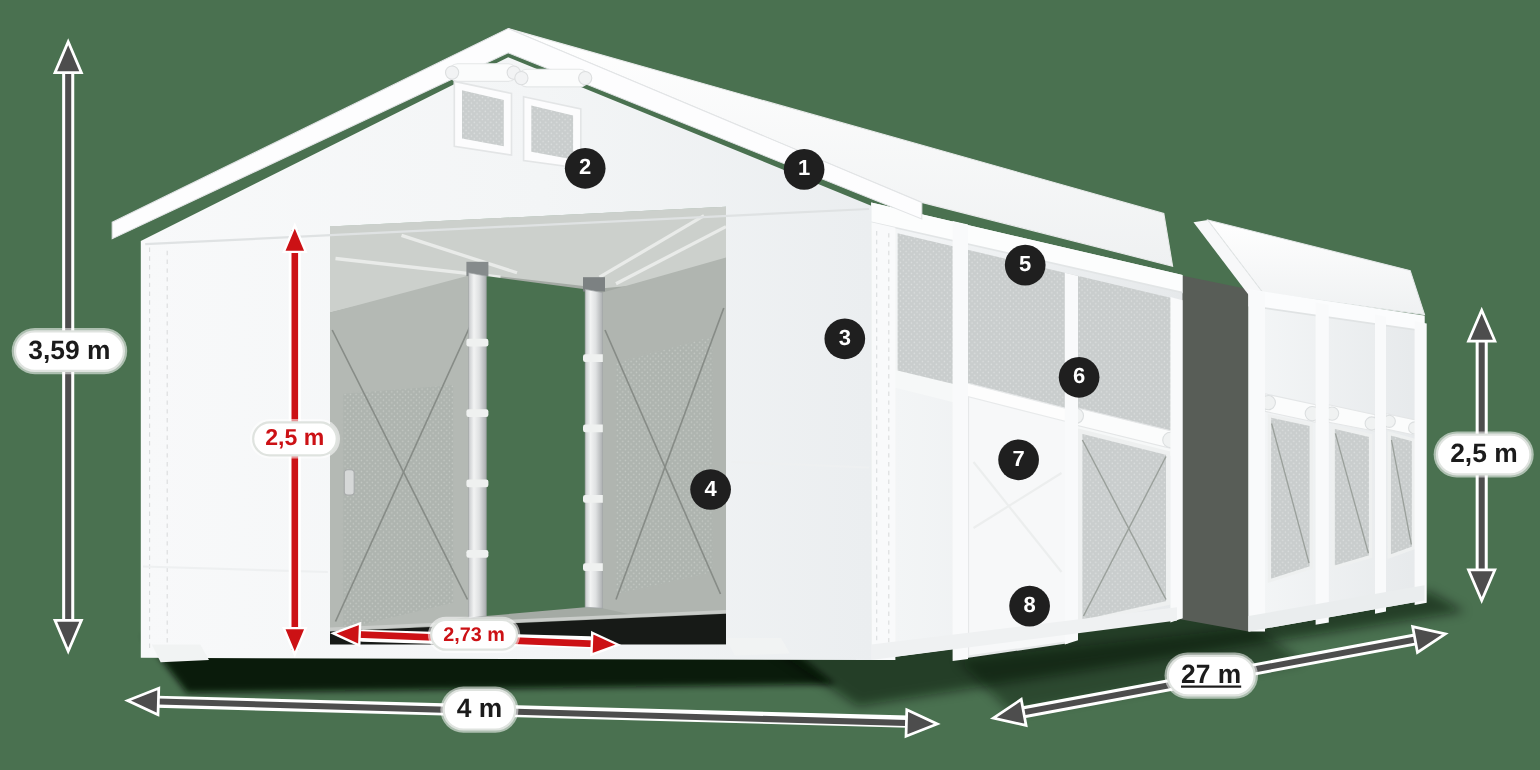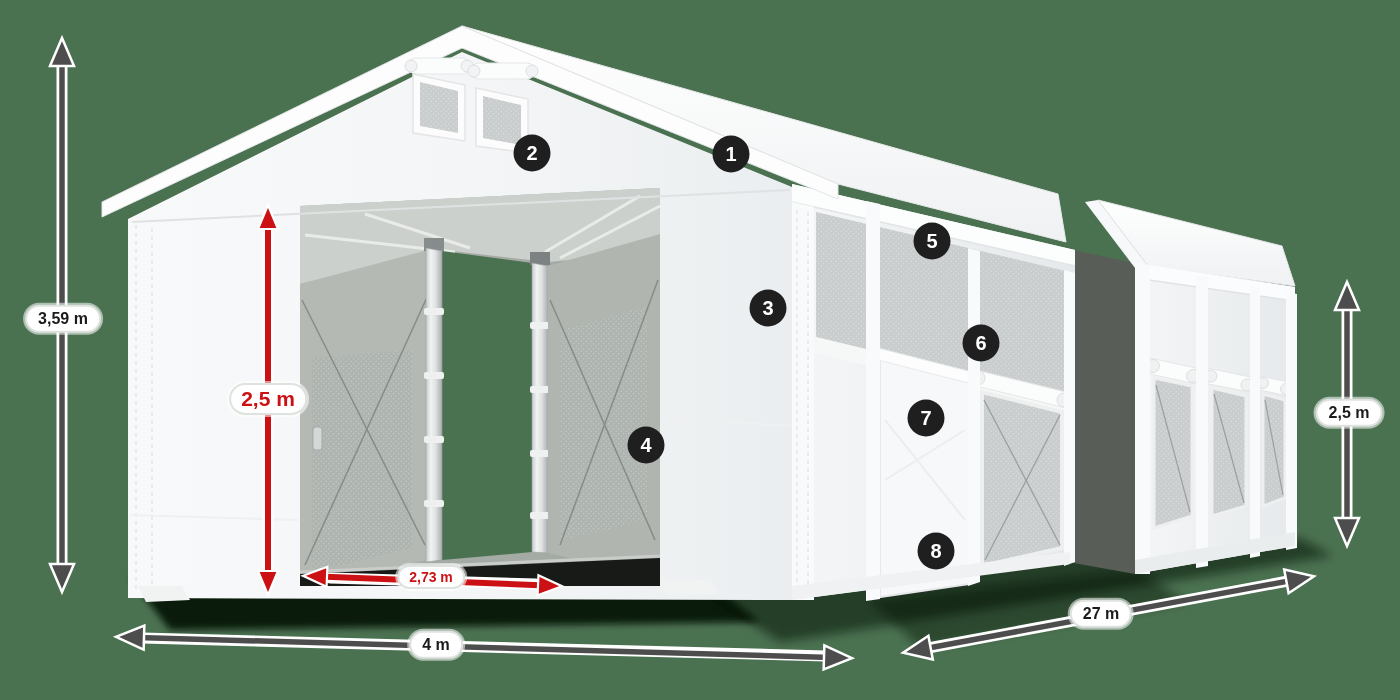--- a/index.html
+++ b/index.html
@@ -12,28 +12,28 @@
   }
   .stage svg{position:absolute;left:0;top:0;}
   .pill{
     position:absolute;
     transform:translate(-50%,-50%);
     background:#ffffff;
     border:2px solid #dfe3df;
     border-radius:20px;
     padding:3px 11px;
     font-weight:700;
-    font-size:16px;
+    font-size:24px;
     color:#1b1b1b;
     white-space:nowrap;
     line-height:1.15;
     box-shadow:0 0 0 2px rgba(255,255,255,0.55);
   }
   .pill.red{color:#cc1115;font-size:21px;padding:2px 10px;}
-  .pill.red.small{font-size:14px;}
+  .pill.red.small{font-size:18px;}
   .callout{
     position:absolute;
     transform:translate(-50%,-50%);
     width:37px;height:37px;
     background:#1f1f1f;
     border-radius:50%;
     color:#ffffff;
     font-weight:700;
     font-size:20px;
     display:flex;align-items:center;justify-content:center;
@@ -269,21 +269,21 @@
       <line x1="1347" y1="306" x2="1347" y2="522" stroke="#ffffff" stroke-width="11" stroke-linecap="round"></line>
       <line x1="1347" y1="286" x2="1347" y2="542" stroke="#4d4d4d" stroke-width="5.5" marker-start="url(#mGray)" marker-end="url(#mGray)"></line>
     </g>
   </g>
 </svg>
 
 <div class="pill" style="left:63px;top:319px;">3,59 m</div>
 <div class="pill red" style="left:268px;top:399px;">2,5 m</div>
 <div class="pill red small" style="left:431px;top:577px;">2,73 m</div>
 <div class="pill" style="left:436px;top:645px;">4 m</div>
-<div class="pill" style="left:1101px;top:614px;">27 m</div>
+<div class="pill" style="left:1101px;top:614px;text-decoration:underline;">27 m</div>
 <div class="pill" style="left:1349px;top:413px;">2,5 m</div>
 
 <div class="callout" style="left:731px;top:154px;">1</div>
 <div class="callout" style="left:532px;top:153px;">2</div>
 <div class="callout" style="left:768px;top:308px;">3</div>
 <div class="callout" style="left:646px;top:445px;">4</div>
 <div class="callout" style="left:932px;top:241px;">5</div>
 <div class="callout" style="left:981px;top:343px;">6</div>
 <div class="callout" style="left:926px;top:418px;">7</div>
 <div class="callout" style="left:936px;top:551px;">8</div>

